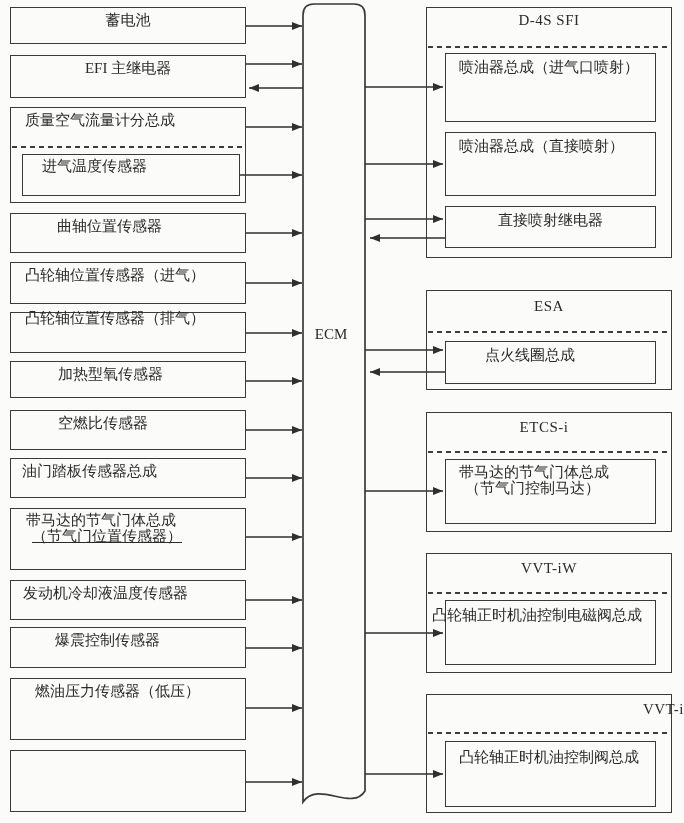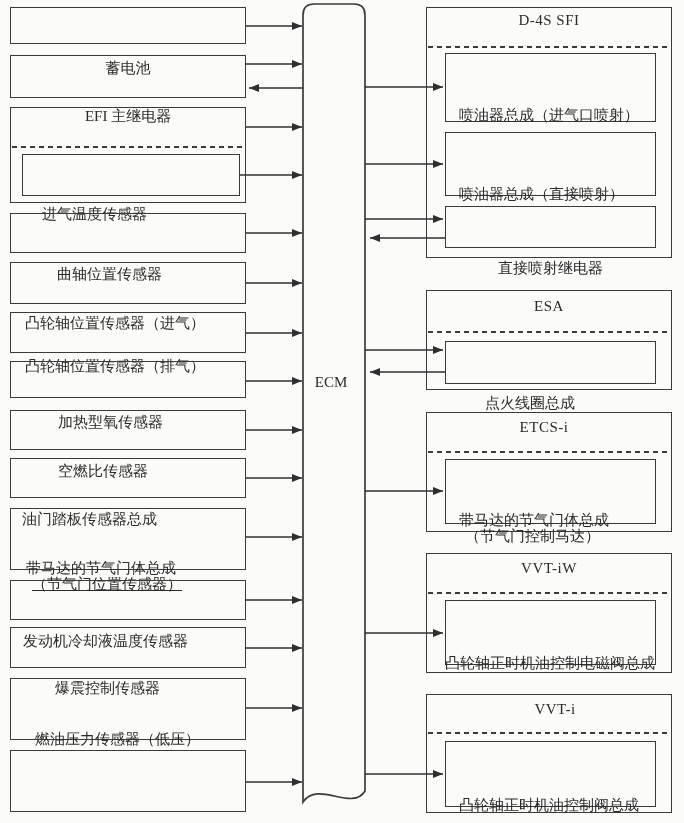--- a/index.html
+++ b/index.html
@@ -4,21 +4,21 @@
 <style>
   html,body{margin:0;padding:0;}
   .stage{
     position:relative;width:684px;height:823px;overflow:hidden;
     background:#fbfbf9;
     font-family:"Liberation Serif","DejaVu Serif",serif;
     color:#2a2a2a;
   }
   .overlay{position:absolute;left:0;top:0;pointer-events:none;}
   .b{position:absolute;border:1.6px solid #3a3a3a;box-sizing:border-box;background:transparent;}
-  .t{position:absolute;font-size:15px;line-height:17px;white-space:nowrap;color:#2a2a2a;margin-top:48px;}
+  .t{position:absolute;font-size:15px;line-height:17px;white-space:nowrap;color:#2a2a2a;}
   .c{text-align:center;}
   .hdr{position:absolute;font-size:15px;text-align:center;letter-spacing:0.5px;color:#2a2a2a;}
   .dash{position:absolute;height:2px;
     background:repeating-linear-gradient(90deg,#3c3c3c 0 5px,transparent 5px 9px);}
 </style>
 </head>
 <body>
 
 <div class="stage">
 
@@ -61,20 +61,21 @@
 
   <div class="t c" style="left:300px;top:326px;width:62px;">ECM</div>
 
   <div class="b" style="left:10px;top:7px;width:236px;height:37px;"></div>
   <div class="t c" style="left:10px;top:12px;width:236px;">蓄电池</div>
 
   <div class="b" style="left:10px;top:55px;width:236px;height:43px;"></div>
   <div class="t c" style="left:10px;top:60px;width:236px;">EFI 主继电器</div>
 
   <div class="b" style="left:10px;top:107px;width:236px;height:96px;"></div>
+  <div class="t" style="left:25px;top:112px;">质量空气流量计分总成</div>
   <div class="dash" style="left:12px;top:146px;width:232px;"></div>
   <div class="b" style="left:22px;top:154px;width:218px;height:42px;"></div>
   <div class="t" style="left:42px;top:158px;">进气温度传感器</div>
 
   <div class="b" style="left:10px;top:213px;width:236px;height:40px;"></div>
   <div class="t" style="left:57px;top:218px;">曲轴位置传感器</div>
 
   <div class="b" style="left:10px;top:262px;width:236px;height:42px;"></div>
   <div class="t" style="left:25px;top:267px;">凸轮轴位置传感器（进气）</div>
 
@@ -131,22 +132,22 @@
 
   <div class="b" style="left:445px;top:459px;width:211px;height:65px;"></div>
   <div class="t" style="left:459px;top:464px;">带马达的节气门体总成</div>
   <div class="t" style="left:465px;top:480px;font-family:Liberation Serif, serif;">（节气门控制马达）</div>
 
   <div class="b" style="left:426px;top:553px;width:246px;height:120px;"></div>
   <div class="hdr" style="left:426px;top:560px;width:246px;">VVT-iW</div>
   <div class="dash" style="left:428px;top:592px;width:242px;"></div>
 
   <div class="b" style="left:445px;top:600px;width:211px;height:65px;"></div>
-  <div class="t" style="left:445px;top:607px;text-align:center;">凸轮轴正时机油控制电磁阀总成</div>
+  <div class="t" style="left:432px;top:607px;text-align:center;">凸轮轴正时机油控制电磁阀总成</div>
 
   <div class="b" style="left:426px;top:694px;width:246px;height:119px;"></div>
-  <div class="hdr" style="left:426px;top:701px;width:258px;">VVT-i</div>
+  <div class="hdr" style="left:426px;top:701px;width:258px;text-align:right;">VVT-i</div>
   <div class="dash" style="left:428px;top:732px;width:242px;"></div>
 
   <div class="b" style="left:445px;top:741px;width:211px;height:66px;"></div>
   <div class="t" style="left:459px;top:749px;">凸轮轴正时机油控制阀总成</div>
 
 </div>
 
 </body></html>

